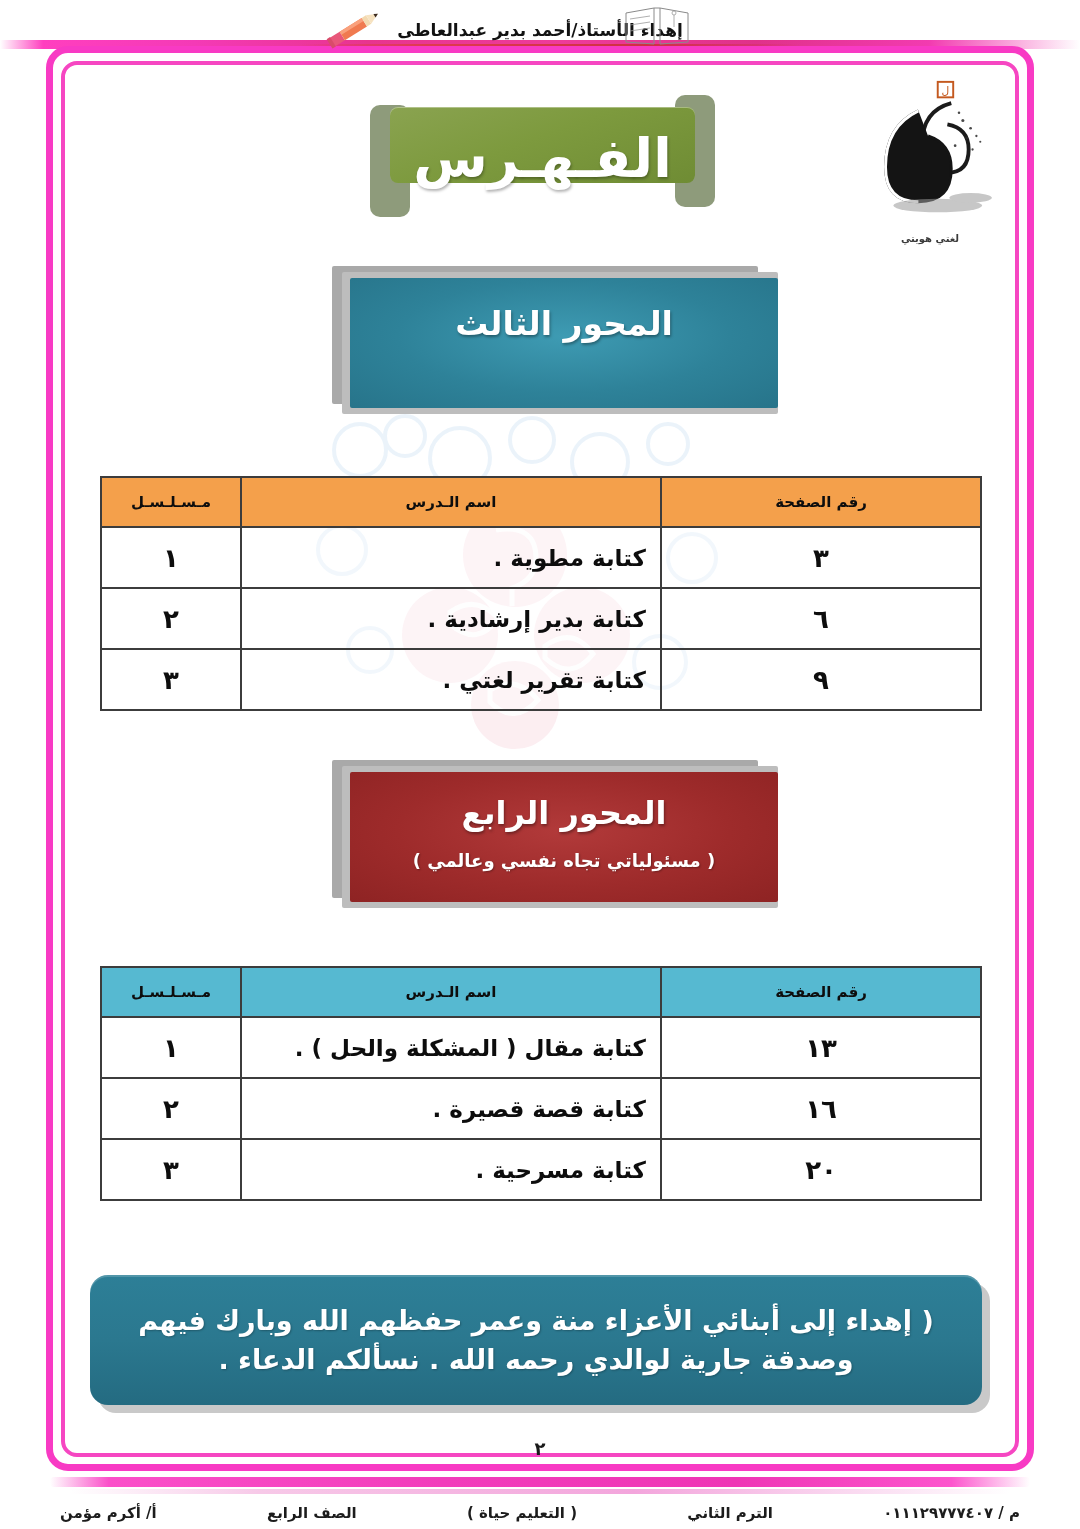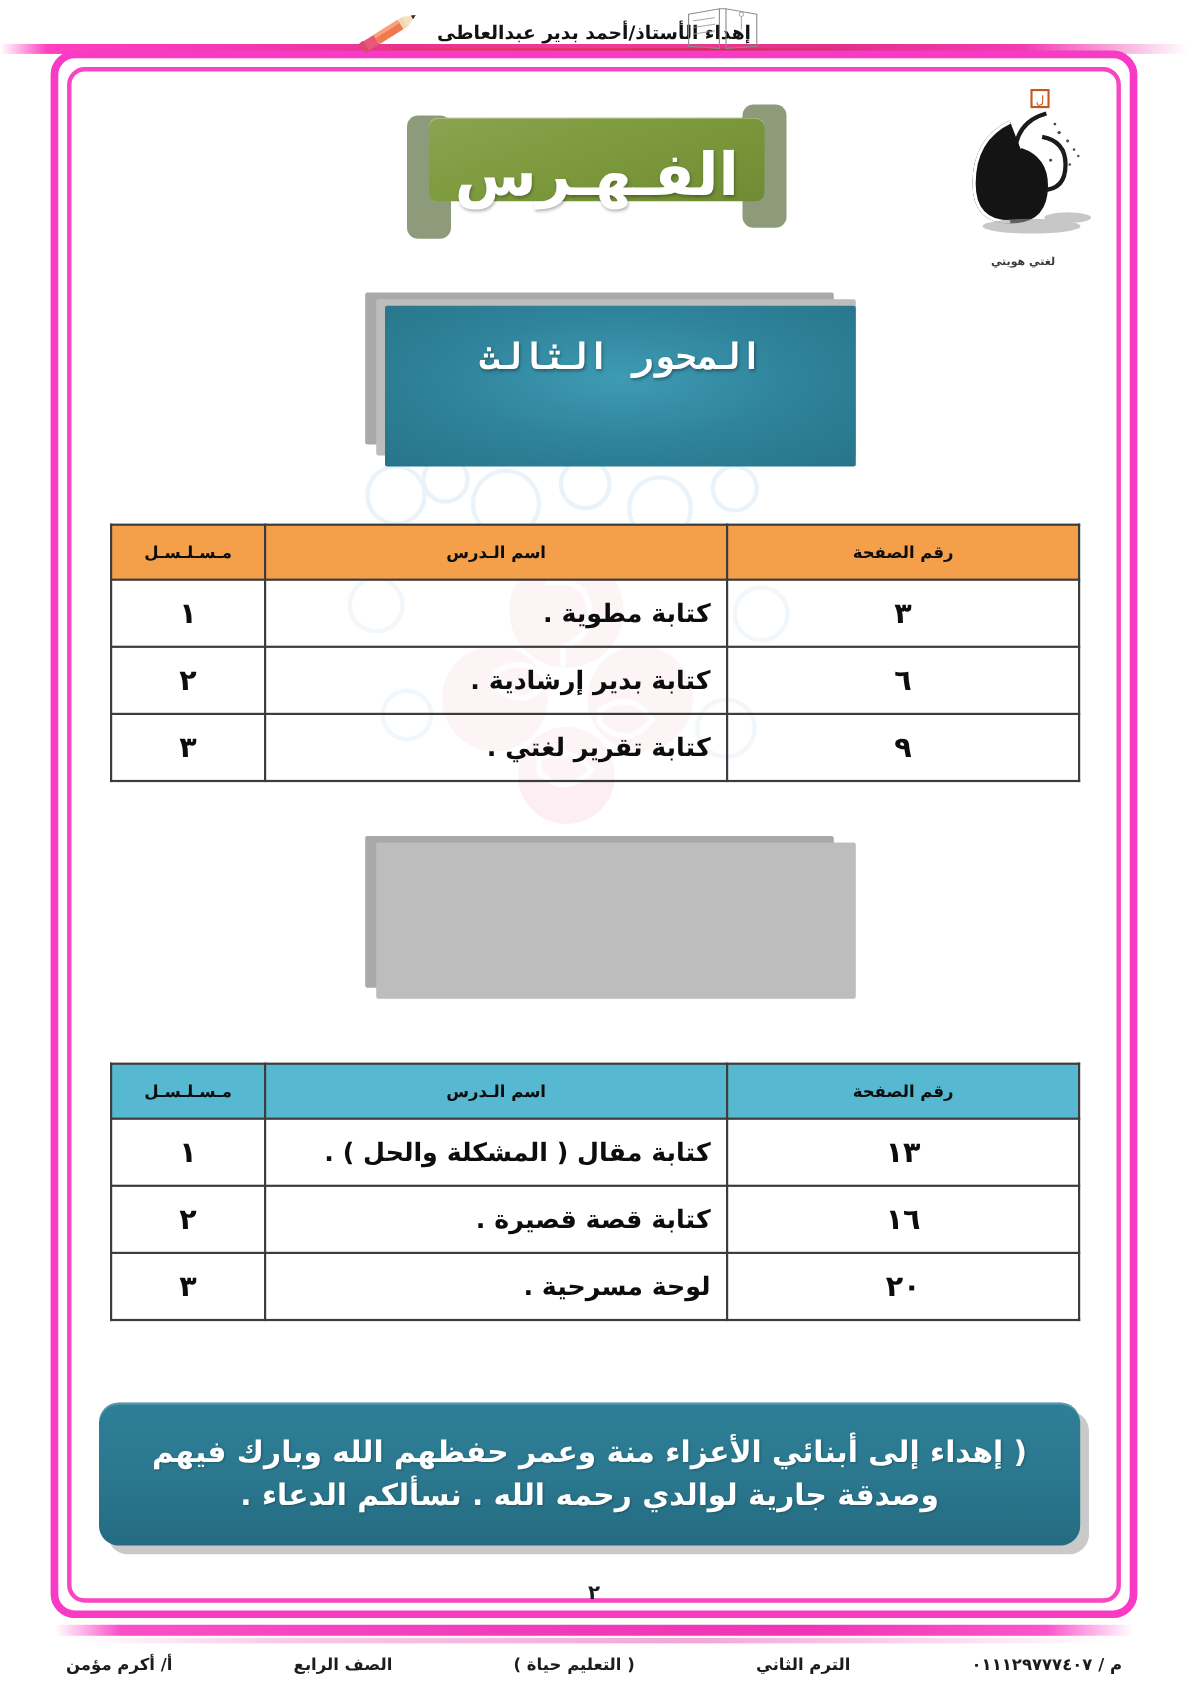--- a/index.html
+++ b/index.html
@@ -165,23 +165,22 @@
   .axis .shadow-b {
     position: absolute;
     left: 10px; top: 6px;
     width: 436px; height: 142px;
     background: #bdbdbd;
     border-radius: 2px;
   }
   .axis .plate {
     position: absolute;
     left: 18px; top: 12px;
-    width: 428px; height: 146px;
+    width: 428px; height: 130px;
     border-radius: 2px;
-    font-family: Liberation Mono, monospace;
   }
   .axis.teal .plate {
     background: radial-gradient(ellipse at 50% 45%, #3e9bb3 0%, #2e8299 55%, #27748a 100%);
   }
   .axis.red .plate {
     background: radial-gradient(ellipse at 50% 45%, #b23a3a 0%, #9e2b2b 55%, #8e2323 100%);
   }
   .axis .axis-title {
     position: absolute;
     left: 0; right: 0; top: 26px;
@@ -452,20 +451,24 @@
         <td class="page-no">٩</td>
         <td class="lesson">كتابة تقرير لغتي .</td>
         <td class="serial">٣</td>
       </tr>
     </tbody>
   </table>
 
   <div class="axis red" style="left:262px; top:690px;">
     <div class="shadow-a"></div>
     <div class="shadow-b"></div>
+    <div class="plate">
+      <div class="axis-title">المحور الرابع</div>
+      <div class="axis-sub">( مسئولياتي تجاه نفسي وعالمي  )</div>
+    </div>
   </div>
 
   <table class="idx" style="left:30px; top:896px;">
     <colgroup>
       <col class="col-page">
         <col class="col-lesson">
         <col class="col-serial">
     </colgroup>
     <thead>
       <tr>
@@ -480,21 +483,21 @@
         <td class="lesson">كتابة مقال ( المشكلة والحل ) .</td>
         <td class="serial">١</td>
       </tr>
       <tr>
         <td class="page-no">١٦</td>
         <td class="lesson">كتابة قصة قصيرة .</td>
         <td class="serial">٢</td>
       </tr>
       <tr>
         <td class="page-no">٢٠</td>
-        <td class="lesson">لوحة مسرحية .</td>
+        <td class="lesson">كتابة مسرحية .</td>
         <td class="serial">٣</td>
       </tr>
     </tbody>
   </table>
 
   <div class="dedication">
     <div class="ded-shadow"></div>
     <div class="ded-plate">
       <div class="ded-text">
         <div>( إهداء إلى أبنائي الأعزاء منة وعمر حفظهم الله وبارك فيهم</div>

